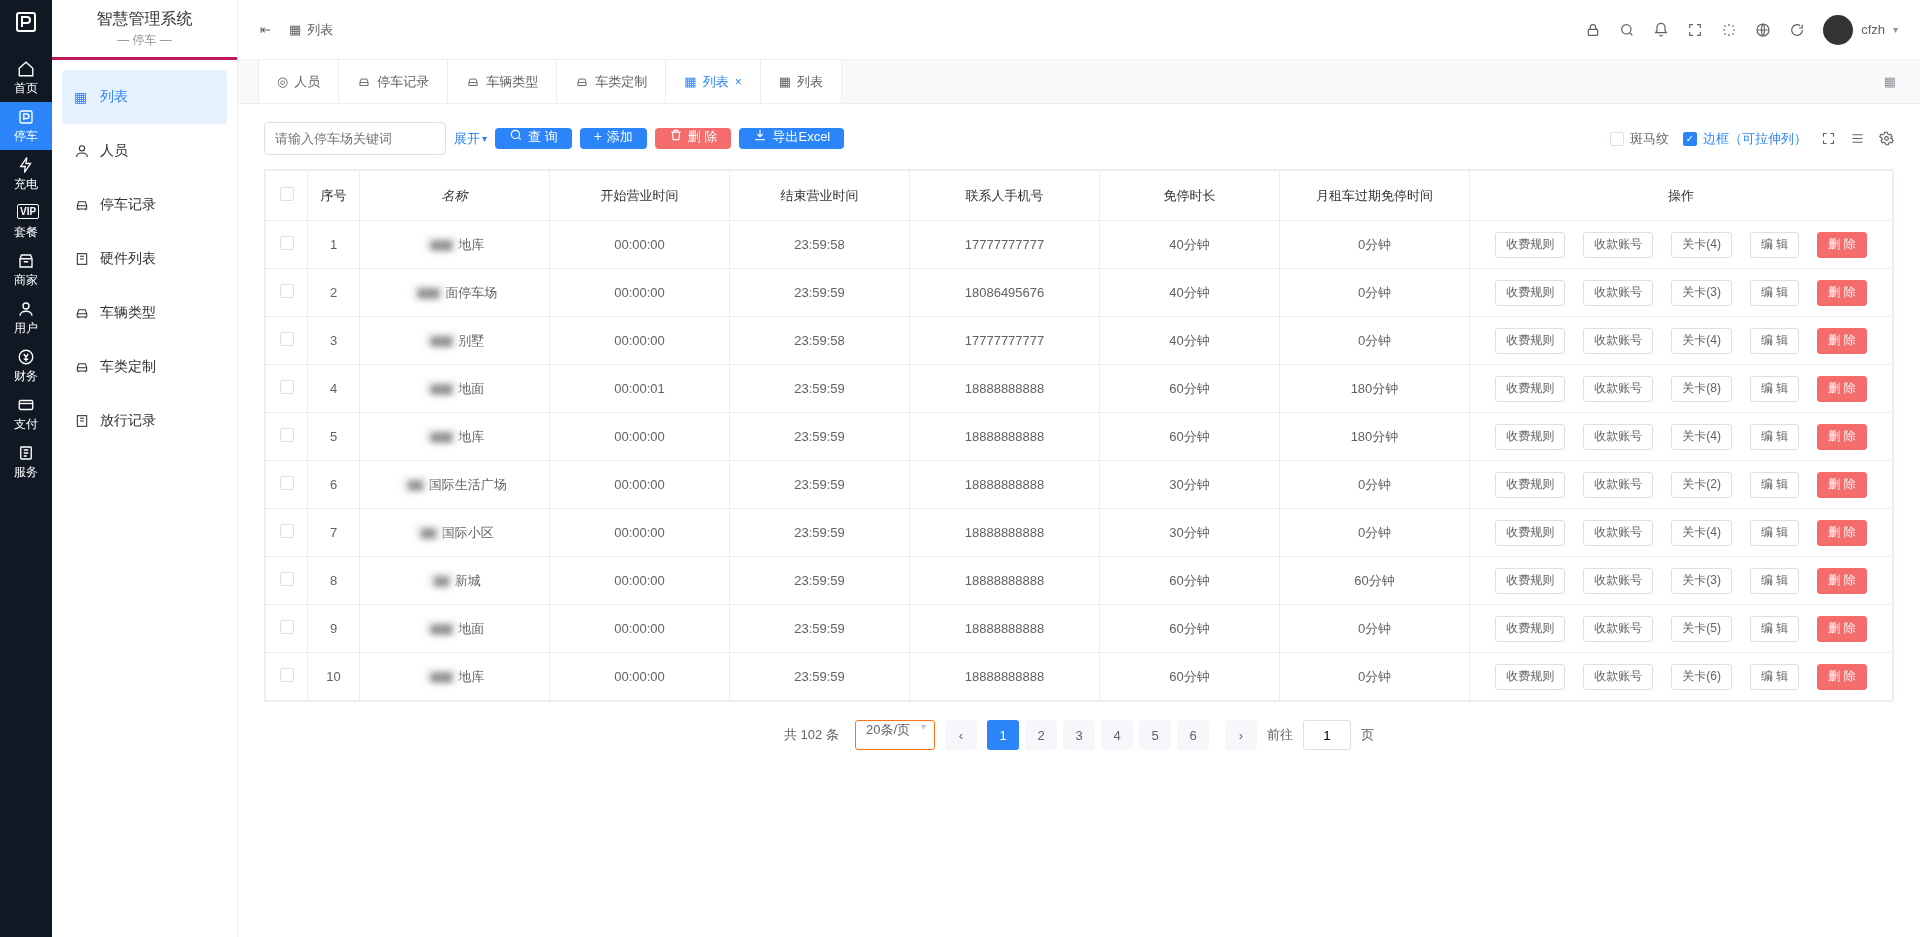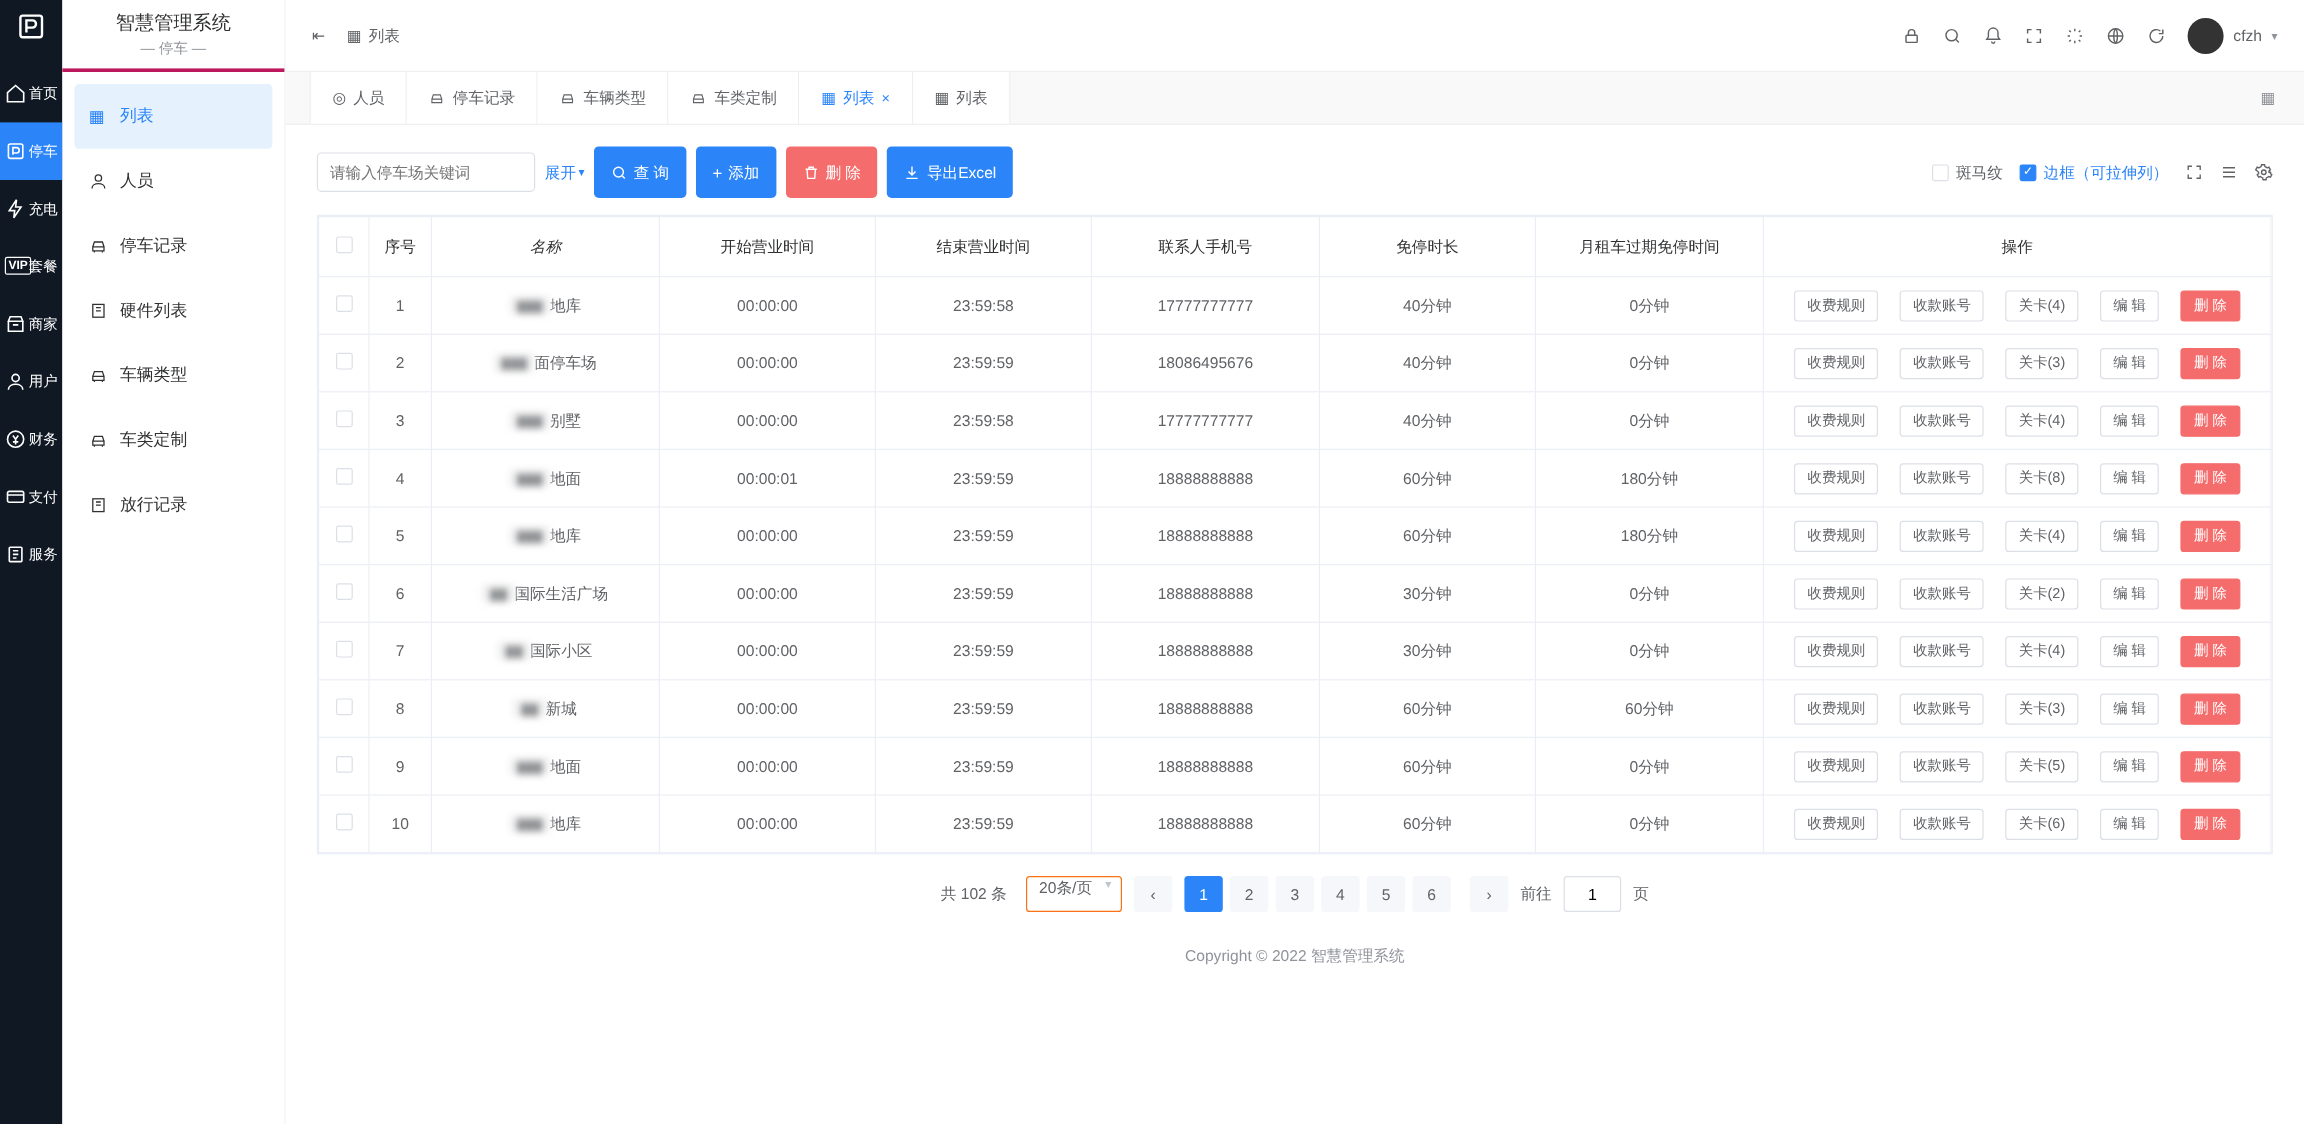--- a/index.html
+++ b/index.html
@@ -1,20 +1,20 @@
 <!DOCTYPE html>
 <html><head>
 <meta charset="utf-8">
 <style>
 * { margin: 0; padding: 0; box-sizing: border-box; }
 body { font-family: "Helvetica Neue", Arial, sans-serif; font-size: 13px; color: #303133; background: #fff; }
 .app { display: flex; height: 937px; width: 1920px; overflow: hidden; }
 .sidebar-primary { width: 52px; background: #101824; display: flex; flex-direction: column; align-items: center; padding-top: 8px; color: #fff; }
 .sidebar-primary .logo { width: 28px; height: 28px; margin-bottom: 18px; display:flex; align-items:center; justify-content:center; font-weight:bold; font-size:18px; }
-.sidebar-primary .nav-item { width: 52px; height: 48px; display: flex; flex-direction: row; align-items: center; justify-content: center; font-size: 12px; color: #fff; cursor: pointer; gap:2px;}
+.sidebar-primary .nav-item { width: 52px; height: 48px; display: flex; flex-direction: column; align-items: center; justify-content: center; font-size: 12px; color: #fff; cursor: pointer; gap:2px;}
 .sidebar-primary .nav-item svg, .sidebar-primary .nav-item .ico { width: 18px; height: 18px; }
 .sidebar-primary .nav-item.active { background: #2b85f9; }
 .sidebar-secondary { width: 186px; background: #fff; border-right: 1px solid #eee; display: flex; flex-direction: column; }
 .brand { height: 60px; display: flex; flex-direction: column; align-items: center; justify-content: center; border-bottom: 3px solid #be185d; }
 .brand .title { font-size: 16px; font-weight: 500; }
 .brand .sub { font-size: 12px; color: #909399; margin-top: 2px; }
 .submenu { padding: 10px 0; }
 .submenu .item { height: 54px; display: flex; align-items: center; padding: 0 22px; font-size: 14px; color: #303133; cursor: pointer; gap:10px;}
 .submenu .item.active { background: #e6f1fe; color: #2b85f9; border-radius: 4px; margin: 0 10px; padding: 0 12px; }
 .submenu .item .ico { width: 16px; height: 16px; }
@@ -31,21 +31,21 @@
 .tabs-row .tab { display: flex; align-items: center; gap: 6px; padding: 0 18px; font-size: 13px; color: #606266; cursor: pointer; background:#fff; border-right:1px solid #eee;}
 .tabs-row .tab:first-child{border-left:1px solid #eee;}
 .tabs-row .tab.active { color: #2b85f9; background: #fff; }
 .tabs-row .tab .close { font-size: 12px; }
 .tabs-row .tabs-flex { flex:1; }
 .tabs-row .grid-icon { display:flex; align-items:center; padding-right:4px; color:#909399; cursor:pointer;}
 .content { padding: 18px 26px 0 26px; flex: 1; overflow: hidden; display:flex; flex-direction:column;}
 .toolbar { display: flex; align-items: center; gap: 8px; margin-bottom: 14px; }
 .search-input { width: 182px; height: 33px; border: 1px solid #dcdfe6; border-radius: 4px; padding: 0 10px; font-size: 13px; color: #606266; }
 .link { color: #2b85f9; font-size: 13px; cursor: pointer; display:flex; align-items:center; gap:2px;}
-.btn { height: 43px; padding: 0 14px; border: none; border-radius: 4px; font-size: 13px; display: inline-flex; align-items: center; gap: 5px; cursor: pointer; color: #fff; }
+.btn { height: 21px; padding: 0 14px; border: none; border-radius: 4px; font-size: 13px; display: inline-flex; align-items: flex-start; gap: 5px; cursor: pointer; color: #fff; }
 .btn-primary { background: #2b85f9; }
 .btn-danger  { background: #f56c6c; }
 .toolbar .right { margin-left: auto; display: flex; align-items: center; gap: 14px; color: #606266; font-size: 13px; }
 .checkbox { width:14px; height:14px; border:1px solid #dcdfe6; border-radius:2px; display:inline-flex; align-items:center; justify-content:center; background:#fff; }
 .checkbox.checked{ background:#2b85f9; border-color:#2b85f9; }
 .checkbox.checked::after{content:"✓"; color:#fff; font-size:10px; line-height:1;}
 .table-wrap { border: 1px solid #ebeef5; }
 .table { width: 100%; border-collapse: collapse; }
 .table th, .table td { border: 1px solid #ebeef5; padding: 0 10px; text-align: center; font-size: 13px; color: #606266; }
 .table th { height: 50px; background: #fff; font-weight: 500; color:#303133;}
@@ -605,16 +605,15 @@
             <span>20条/页</span>
           </span>
         <span class="pgbtn">‹</span>
         <span id="page-nums"><span class="pgbtn active" style="margin-right: 6px;">1</span><span class="pgbtn" style="margin-right: 6px;">2</span><span class="pgbtn" style="margin-right: 6px;">3</span><span class="pgbtn" style="margin-right: 6px;">4</span><span class="pgbtn" style="margin-right: 6px;">5</span><span class="pgbtn" style="margin-right: 6px;">6</span></span>
         <span class="pgbtn">›</span>
         <span>前往</span>
         <input value="1" style="">
         <span>页</span>
       </div>
 
-      <div class="footer">Copyright © 2022 智慧管理系统</div>
     </div>
   </div>
 </div>
 
 </body></html>

